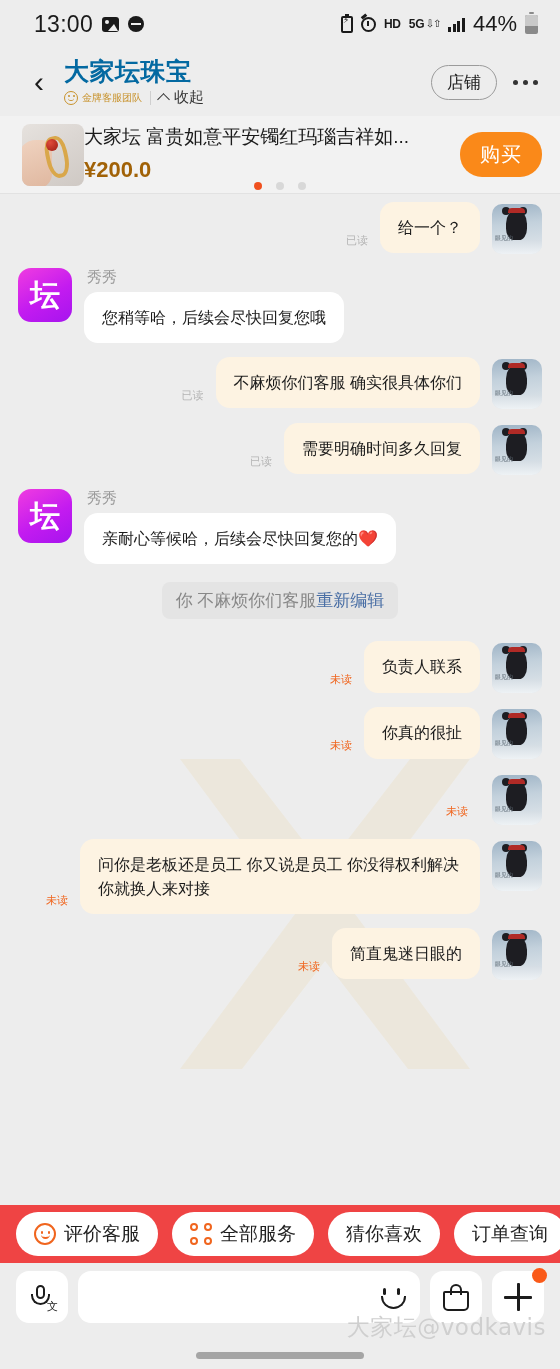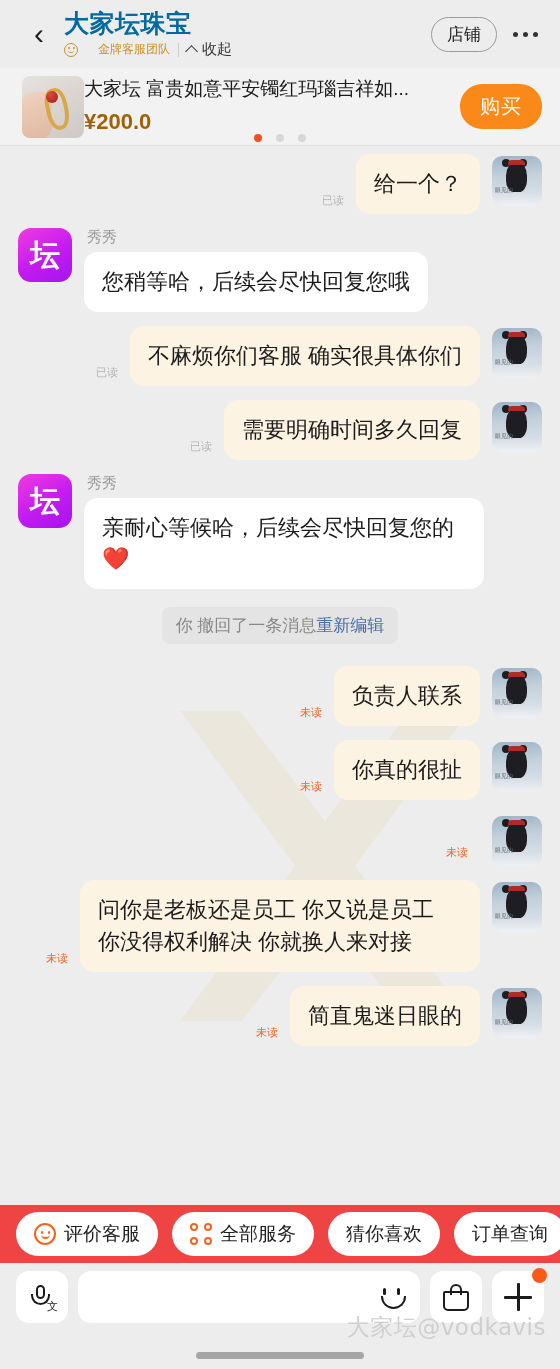--- a/index.html
+++ b/index.html
@@ -107,22 +107,22 @@
     font-size: 30px; color: #1d1d1d; font-weight: 300; line-height: 1;
     cursor: pointer;
   }
   .head-mid { flex: 1 1 auto; min-width: 0; padding-left: 10px; }
   .head-title {
     font-size: 25px; font-weight: 700; color: #0369a1; line-height: 1.15;
     letter-spacing: 0.5px;
   }
   .head-sub { display: flex; align-items: center; gap: 8px; margin-top: 3px; }
   .badge-gold {
-    display: flex; align-items: center; gap: 20px;
-    color: #c8922b; font-size: 12px; font-weight: 500;
+    display: flex; align-items: center; gap: 4px;
+    color: #c8922b; font-size: 10px; font-weight: 500;
   }
   .gold-face {
     width: 14px; height: 14px; border-radius: 50%;
     border: 1.5px solid #c8922b; position: relative; flex: 0 0 14px;
   }
   .gold-face::before {
     content: ""; position: absolute; left: 2.5px; top: 3.5px;
     width: 2px; height: 2px; border-radius: 50%;
     background: #c8922b; box-shadow: 5px 0 0 #c8922b;
   }
@@ -252,21 +252,21 @@
   .avatar-user .tag {
     position: absolute; left: 3px; bottom: 11px;
     font-size: 6px; color: #5e6b75; white-space: nowrap;
   }
 
   .sender-col { display: flex; flex-direction: column; margin-left: 12px; min-width: 0; }
   .sender-name { font-size: 15px; color: #9a9a9a; margin-bottom: 5px; padding-left: 3px; }
 
   .bubble {
     border-radius: 14px; padding: 14px 18px;
-    font-size: 22px; line-height: 1.45; color: #1c1c1c;
+    font-size: 16px; line-height: 1.45; color: #1c1c1c;
     max-width: 400px; word-break: break-word;
   }
   .bubble.agent { background: #ffffff; }
   .bubble.user  { background: #fdf3e2; }
 
   .status-tag {
     font-size: 11px; align-self: flex-end;
     margin: 0 12px 6px 0; white-space: nowrap;
   }
   .status-tag.read   { color: #b4b4b4; }
@@ -398,20 +398,44 @@
     position: absolute; right: 14px; bottom: 26px;
     font-size: 23px; color: #cfcfcf; letter-spacing: 0.5px;
     font-family: "DejaVu Sans", sans-serif; white-space: nowrap;
   }
 </style>
 </head>
 <body>
 
 <div class="phone">
 
+  <div class="statusbar">
+    <div class="sb-left">
+      <span class="sb-time">13:00</span>
+      <span class="ic-img"></span>
+      <span class="ic-minus"></span>
+    </div>
+    <div class="sb-right">
+      <span class="ic-batsave"></span>
+      <span class="ic-alarm"></span>
+      <span class="ic-hd">HD</span>
+      <span class="ic-5g">
+        <span class="g5">5G</span>
+        <span class="ar">⇩⇧</span>
+      </span>
+      <span class="ic-sig">
+          <i></i>
+          <i></i>
+          <i></i>
+          <i></i>
+        </span>
+      <span class="sb-pct">44%</span>
+      <span class="ic-bat"></span>
+    </div>
+  </div>
 
   <div class="header">
     <div class="back-chev">‹</div>
     <div class="head-mid">
       <div class="head-title">大家坛珠宝</div>
       <div class="head-sub">
         <span class="badge-gold">
           <span class="gold-face"></span>
           <span>金牌客服团队</span>
         </span>
@@ -495,21 +519,21 @@
           </div>
         </div>
         <div class="row left">
           <div class="avatar-agent">坛</div>
           <div class="sender-col">
             <div class="sender-name">秀秀</div>
             <div class="bubble agent">亲耐心等候哈，后续会尽快回复您的❤️</div>
           </div>
         </div>
         <div class="sysrow">
-          <div class="sysnotice"><span>你 撤回了一条消息</span><span class="link">重新编辑</span></div>
+          <div class="sysnotice"><span>你 不麻烦你们客服</span><span class="link">重新编辑</span></div>
         </div>
         <div class="row right">
           <div class="status-tag unread">未读</div>
           <div class="bubble user">负责人联系</div>
           <div class="avatar-user">
             <span class="ground"></span>
             <span class="bear"></span>
             <span class="cap"></span>
             <span class="tag">眼见的</span>
           </div>

